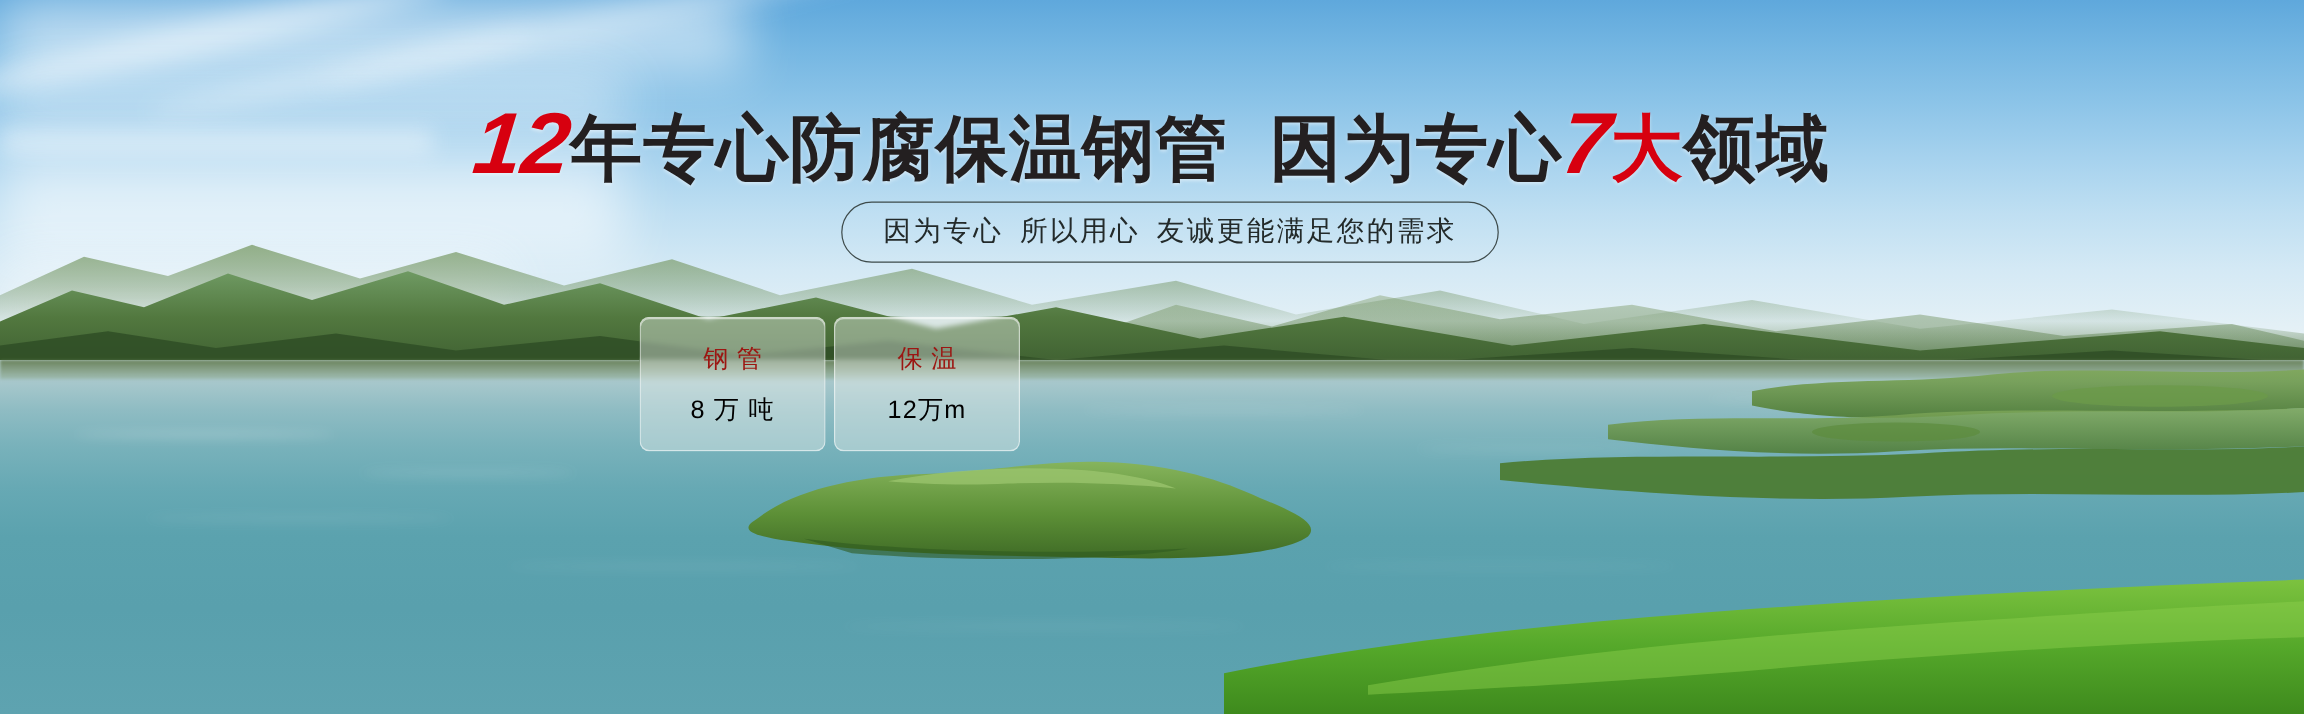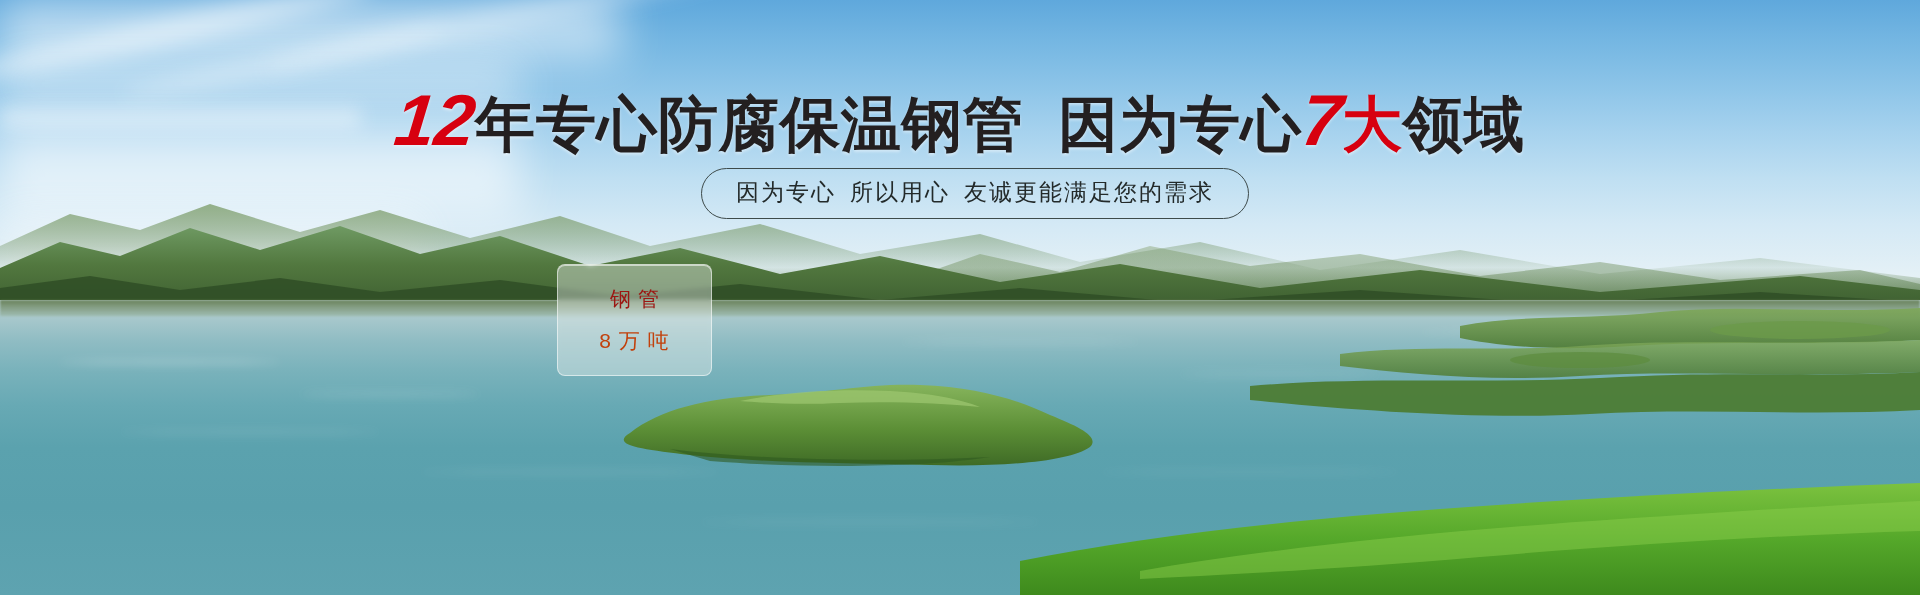--- a/index.html
+++ b/index.html
@@ -112,40 +112,40 @@
     font-size:23px;
     color:#232a2a;
     letter-spacing:2px;
     white-space:nowrap;
     background:transparent;
   }
   .pill .sp{display:inline-block;width:14px;}
 
   
   .cards{
-    position:absolute;left:557px;top:264px;
+    position:absolute;left:533px;top:264px;
     display:flex;gap:7px;
   }
   .card{
     width:153px;height:110px;
     border-radius:8px;
     background:rgba(232,238,236,0.42);
     border:1px solid rgba(255,255,255,0.55);
     box-shadow:inset 0 1px 0 rgba(255,255,255,0.55);
     backdrop-filter:blur(2px);
     display:flex;flex-direction:column;
     align-items:center;justify-content:center;
     gap:14px;
   }
   .card .lbl{
     font-size:21px;color:#9c1612;letter-spacing:7px;
     text-indent:7px;font-weight:normal;
   }
   .card .val{
-    font-size:21px;color:#c2410c;letter-spacing:1px;white-space:nowrap;
+    font-size:21px;color:#000000;letter-spacing:1px;white-space:nowrap;
   }
   .card .val sup{font-size:13px;vertical-align:super;}
 </style>
 </head>
 <body>
 
 <div class="stage">
 
   <div class="sky"></div>
 
@@ -265,16 +265,22 @@
   <div class="cards">
 
     <div class="card">
       <div class="lbl">钢管</div>
       <div class="val">
         <span>8 万 吨</span><sup></sup>
       </div>
     </div>
 
 
+    <div class="card">
+      <div class="lbl">保温</div>
+      <div class="val">
+        <span>12万m</span><sup></sup>
+      </div>
+    </div>
 
   </div>
 
 </div>
 
 </body></html>

